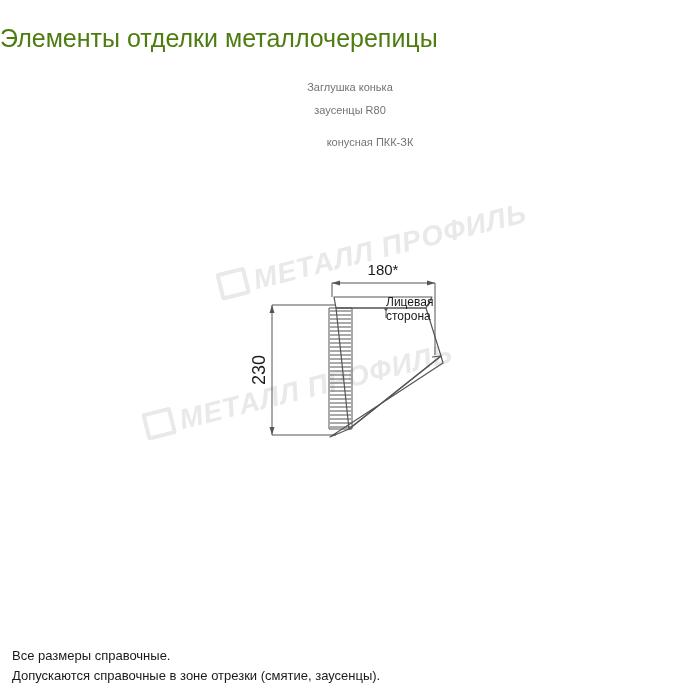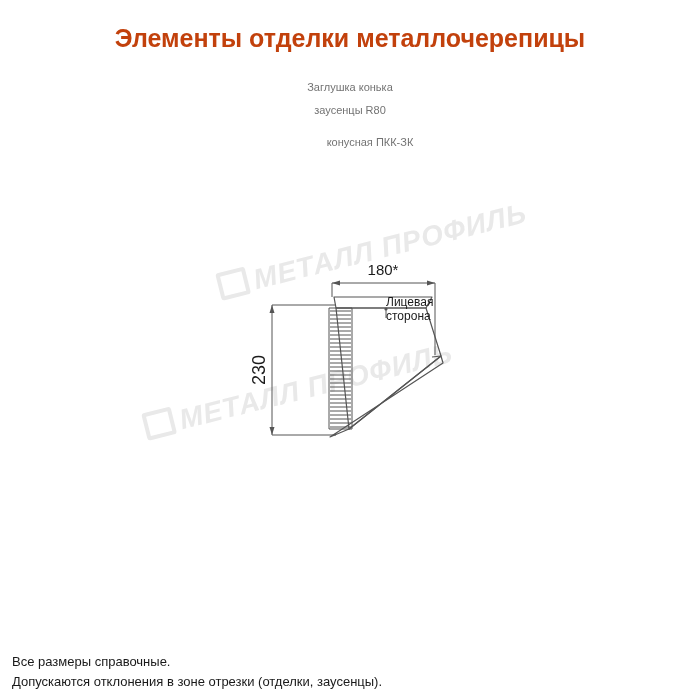--- a/index.html
+++ b/index.html
@@ -18,25 +18,24 @@
   .page {
     position: relative;
     width: 700px;
     height: 700px;
   }
   .title {
     position: absolute;
     top: 24px;
     left: 0;
     width: 700px;
-    text-align: center;
     font-size: 25px;
-    font-weight: bold;
+    font-weight: normal;
     letter-spacing: 0px;
-    color: #c2410c;
+    color: #4d7c0f;
   }
   .subtitle {
     position: absolute;
     top: 76px;
     left: 0;
     width: 700px;
     text-align: center;
     font-size: 11px;
     line-height: 23px;
     color: #737373;
@@ -52,21 +51,21 @@
     position: absolute;
     top: 205px;
     left: 0;
     width: 700px;
     height: 300px;
     text-align: center;
   }
   .footer {
     position: absolute;
     left: 12px;
-    bottom: 8px;
+    bottom: 14px;
     width: 676px;
     font-size: 13px;
     line-height: 20px;
     color: #1a1a1a;
   }
   .footer .f2 {
     display: block;
   }
   .watermark {
     position: absolute;
@@ -189,16 +188,16 @@
 
       <text x="386" y="101" font-family="Liberation Sans, sans-serif" font-size="12" fill="#1a1a1a" text-anchor="start">
         <tspan x="386" dy="0">Лицевая</tspan>
         <tspan x="386" dy="14">сторона</tspan>
       </text>
     </svg>
   </div>
 
   <div class="footer">
     <span class="f2">Все размеры справочные.</span>
-    <span class="f2">Допускаются отклонения в зоне отрезки (отделки, заусенцы).</span>
+    <span class="f2">Допускаются справочные в зоне отрезки (смятие, заусенцы).</span>
   </div>
 
 </div>
 
 </body></html>

